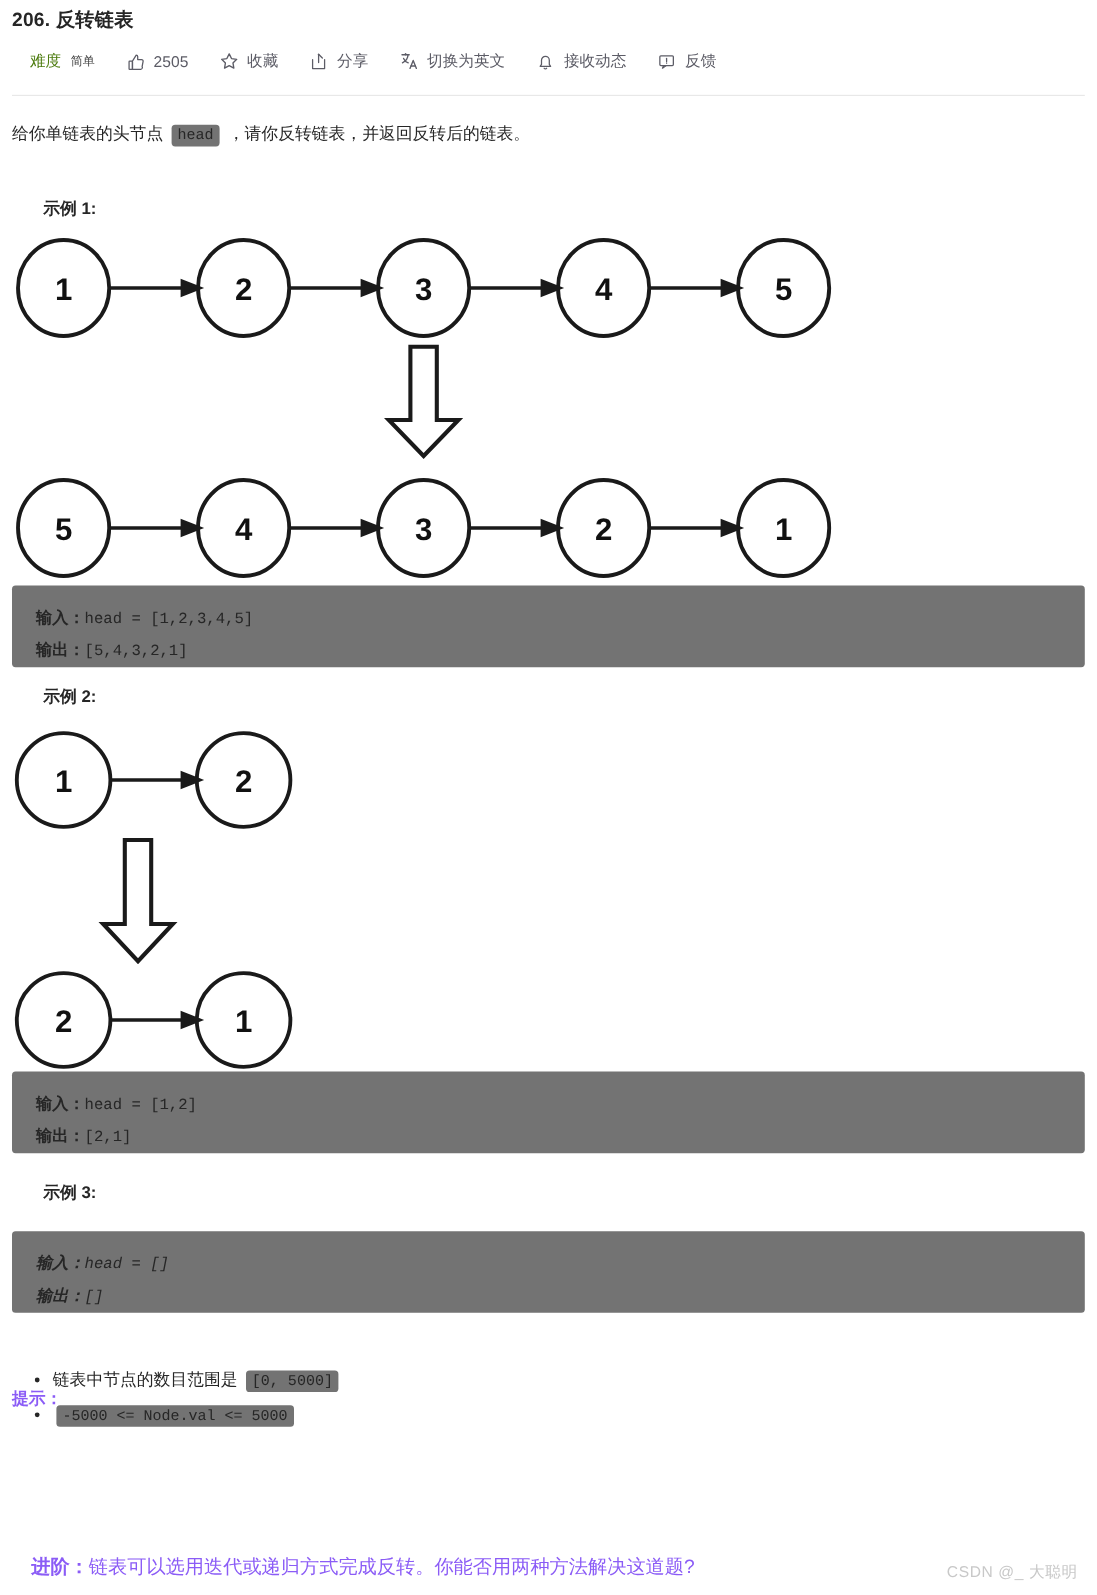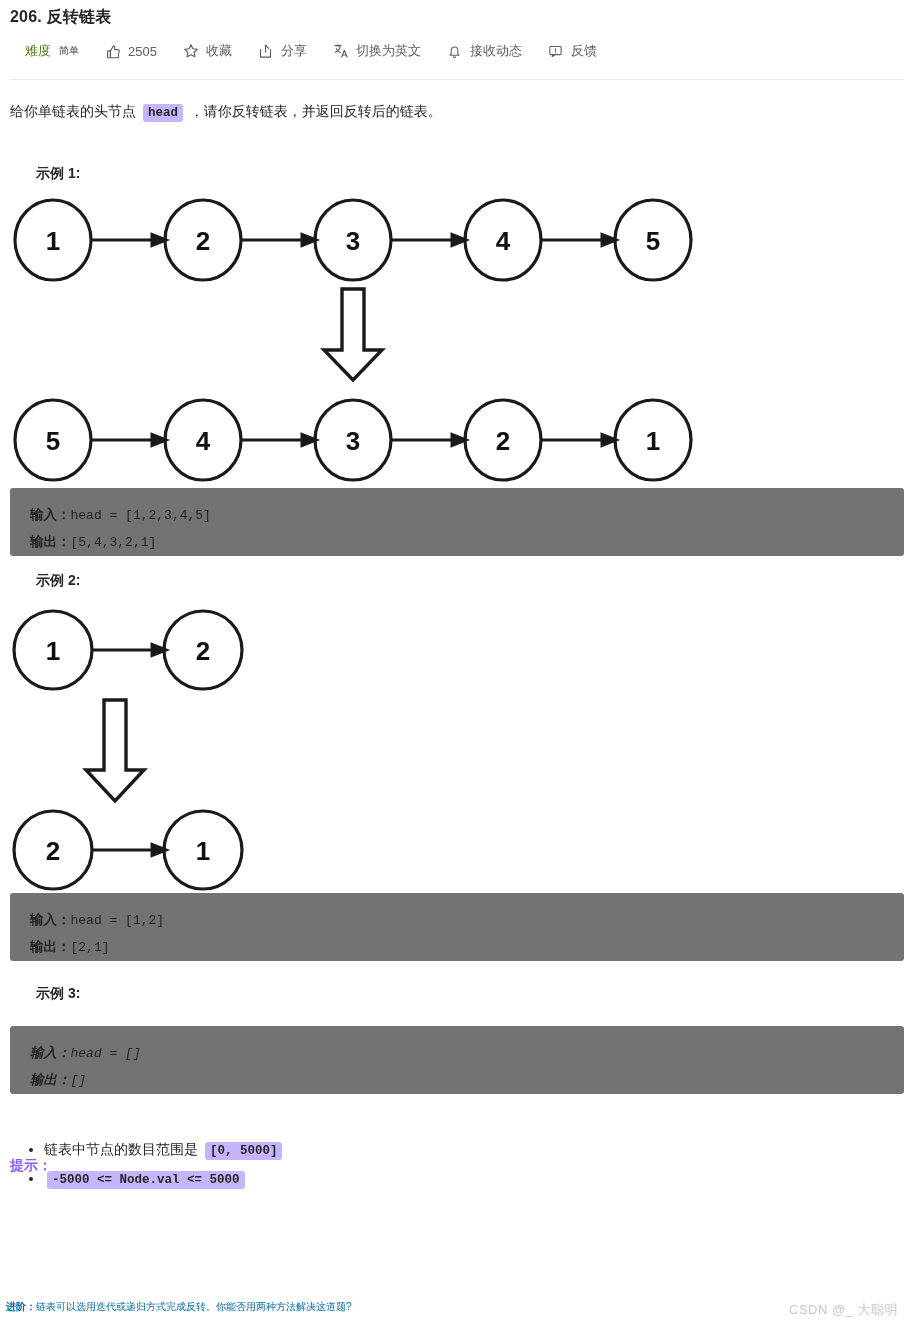--- a/index.html
+++ b/index.html
@@ -70,27 +70,26 @@
   .description {
     position: absolute;
     left: 10px; top: 100px;
     font-size: 14px;
     line-height: 22px;
     color: #262626;
     white-space: nowrap;
   }
   code.inline-code {
     font-family: "Liberation Mono", "DejaVu Sans Mono", monospace;
-    background: #c4b5fd;
+    background: #737373;
     color: #262626;
     font-size: 12.5px;
     padding: 2px 5px;
     border-radius: 3px;
     margin: 0 3px;
-    font-weight: bold;
   }
 
   
   .example-heading {
     position: absolute;
     left: 10px;
     font-size: 14px;
     font-weight: 700;
     color: #262626;
     white-space: nowrap;
@@ -137,24 +136,24 @@
     line-height: 27px;
     color: #262626;
     list-style: disc;
   }
   .hint-list li::marker { font-size: 13px; }
   .hint-list li { white-space: nowrap; }
 
   
   .followup {
     position: absolute;
-    left: 6px; top: 1296px;
-    font-size: 10px;
+    left: 26px; top: 1296px;
+    font-size: 16px;
     line-height: 22px;
-    color: #0369a1;
+    color: #8b5cf6;
     white-space: nowrap;
   }
   .followup b { font-weight: 700; }
 
   .watermark {
     position: absolute;
     right: 16px; top: 1301px;
     font-size: 13px;
     color: #c8c8c8;
     letter-spacing: 0.5px;

